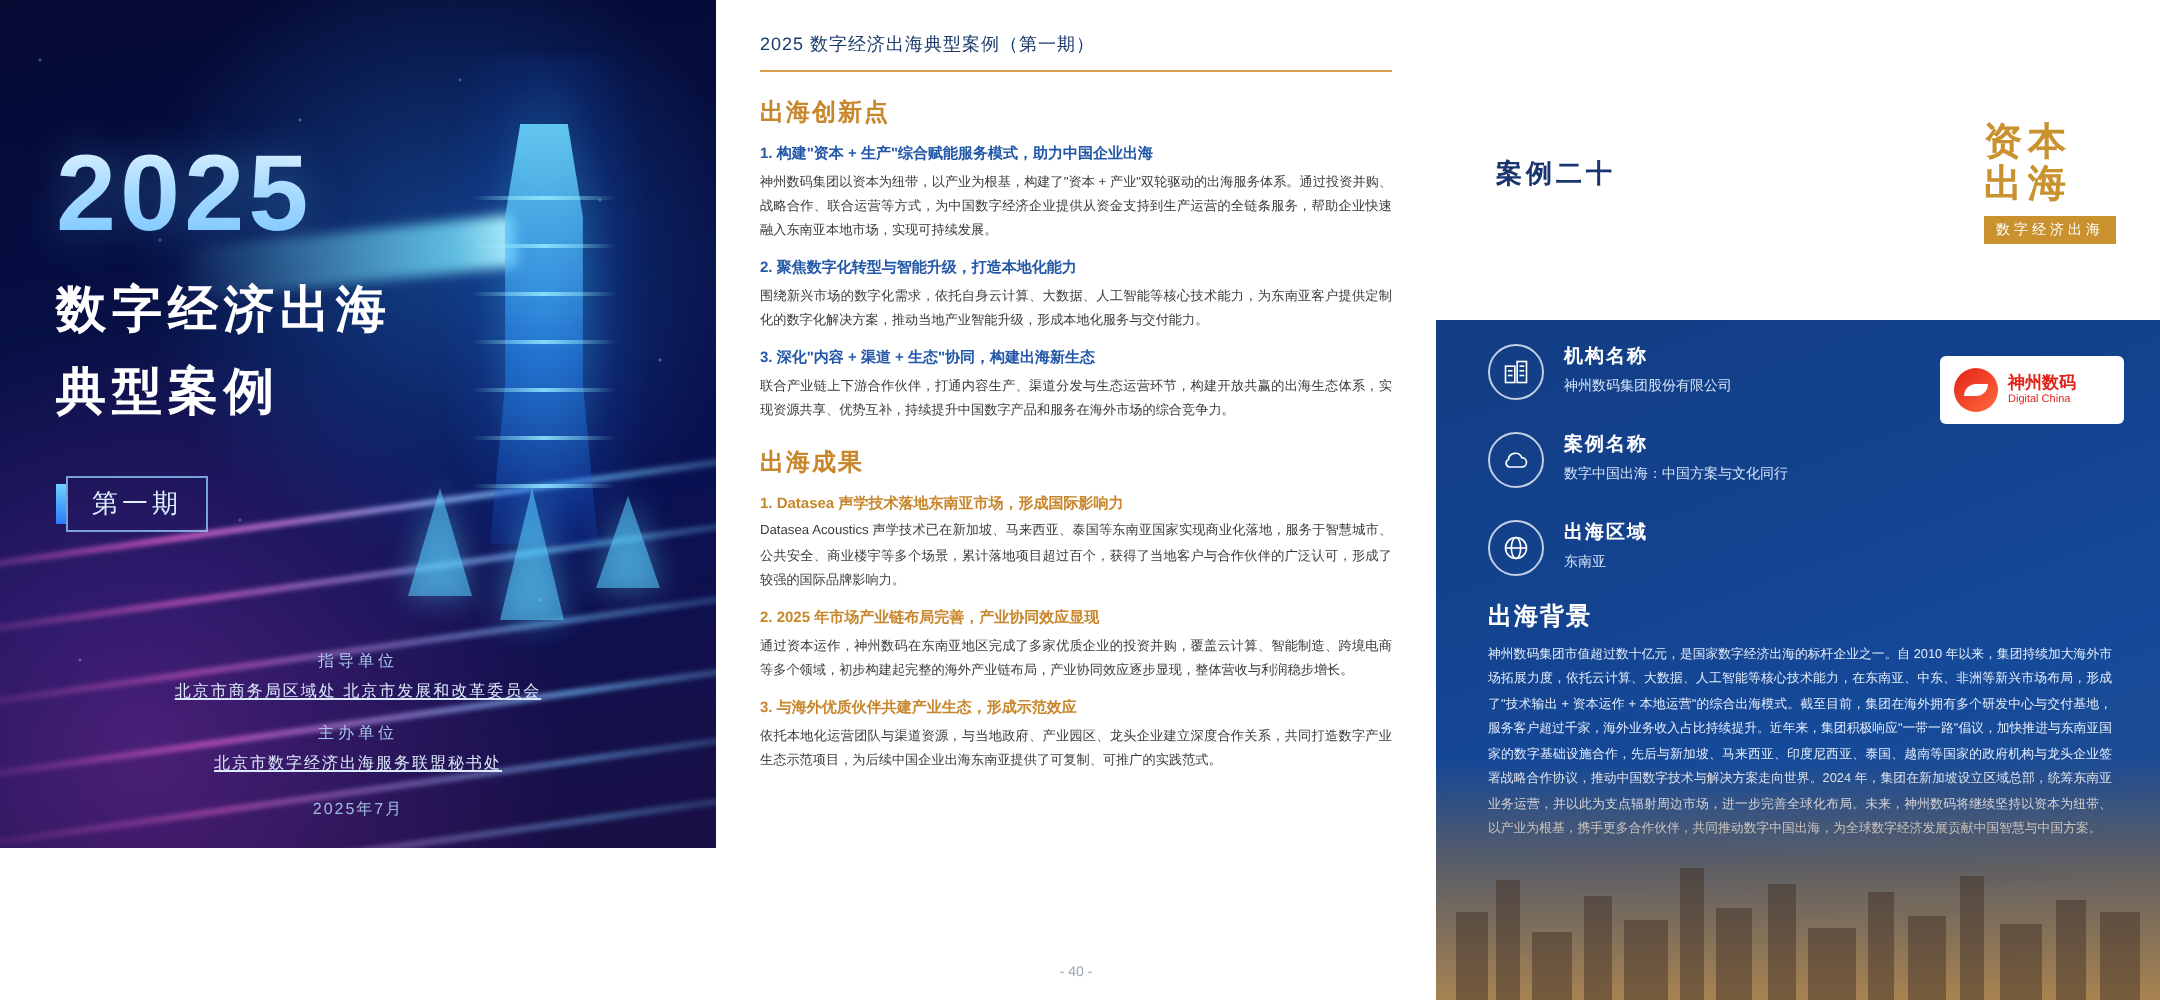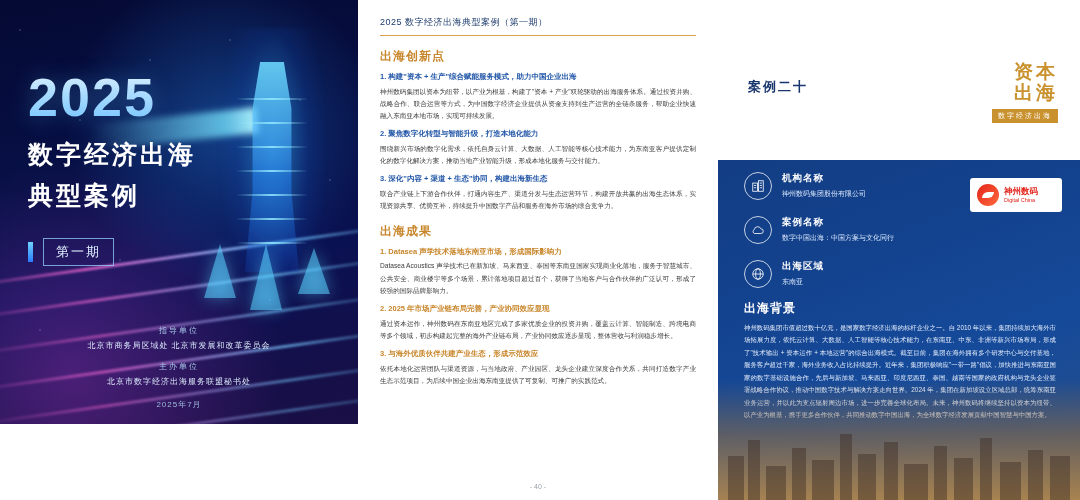--- a/index.html
+++ b/index.html
@@ -72,30 +72,30 @@
   .cover-texts{position:absolute;left:28px;top:70px;z-index:5;}
   .year{
     font-size:54px;font-weight:bold;letter-spacing:2px;line-height:1;
     background:linear-gradient(180deg,#eaf7ff 0%,#79c6ff 100%);
     -webkit-background-clip:text;background-clip:text;color:transparent;
     text-shadow:0 0 22px rgba(90,190,255,.35);
   }
   .title1{margin-top:14px;font-size:25px;font-weight:bold;color:#ffffff;letter-spacing:3px;}
   .title2{margin-top:8px;font-size:25px;font-weight:bold;color:#ffffff;letter-spacing:3px;}
   .issue{
-    margin-top:26px;display:inline-flex;align-items:center;gap:10px;
+    margin-top:26px;display:inline-flex;align-items:center;gap:0;
   }
   .issue-bar{width:5px;height:20px;background:linear-gradient(180deg,#6fd3ff,#2a7cff);display:inline-block;}
   .issue-box{
     border:1px solid rgba(150,210,255,.75);color:#dff0ff;font-size:13px;
     padding:4px 12px;letter-spacing:2px;
   }
   .cover-footer{position:absolute;left:0;right:0;bottom:14px;text-align:center;z-index:5;}
   .cf-label{font-size:8px;color:#a9c7e8;letter-spacing:2px;margin-bottom:4px;}
-  .cf-orgs{font-size:8px;color:#dbe9fb;letter-spacing:1px;margin-bottom:10px;}
+  .cf-orgs{font-size:8px;color:#dbe9fb;letter-spacing:1px;margin-bottom:10px;text-decoration:underline;}
   .cf-date{font-size:8px;color:#9fbcdd;letter-spacing:1px;margin-top:12px;}
 
   
   .mid{
     position:relative;width:360px;height:500px;flex:0 0 360px;background:#ffffff;
     padding:0;overflow:hidden;
   }
   .mid-head{
     margin:16px 22px 0 22px;padding-bottom:6px;border-bottom:1px solid #d9a24a;
     font-size:9px;color:#1b3a6b;letter-spacing:.5px;
@@ -114,21 +114,21 @@
     position:relative;width:362px;height:500px;flex:0 0 362px;
     background:linear-gradient(160deg,#12397a 0%,#13418c 45%,#154a9a 70%,#2b4f86 100%);
     overflow:hidden;color:#fff;
   }
   .right-top{
     position:absolute;left:0;right:0;top:0;height:160px;background:#ffffff;
   }
   .case-no{position:absolute;left:30px;top:78px;font-size:13px;font-weight:bold;color:#18356e;letter-spacing:2px;}
   .case-title{position:absolute;left:30px;top:106px;font-size:12px;color:#18356e;letter-spacing:1px;}
   .badge{
-    position:absolute;right:22px;top:62px;text-align:right;
+    position:absolute;right:22px;top:62px;text-align:left;
   }
   .badge-t1,.badge-t2{font-size:19px;font-weight:bold;color:#c9922f;letter-spacing:3px;line-height:1.1;}
   .badge-sub{
     display:inline-block;margin-top:4px;background:#c9922f;color:#fff;font-size:7px;
     padding:2px 6px;letter-spacing:2px;
   }
   .logo-box{
     position:absolute;right:18px;top:178px;width:92px;height:34px;background:#fff;border-radius:3px;
     display:flex;align-items:center;gap:5px;padding:0 7px;box-sizing:border-box;
   }

